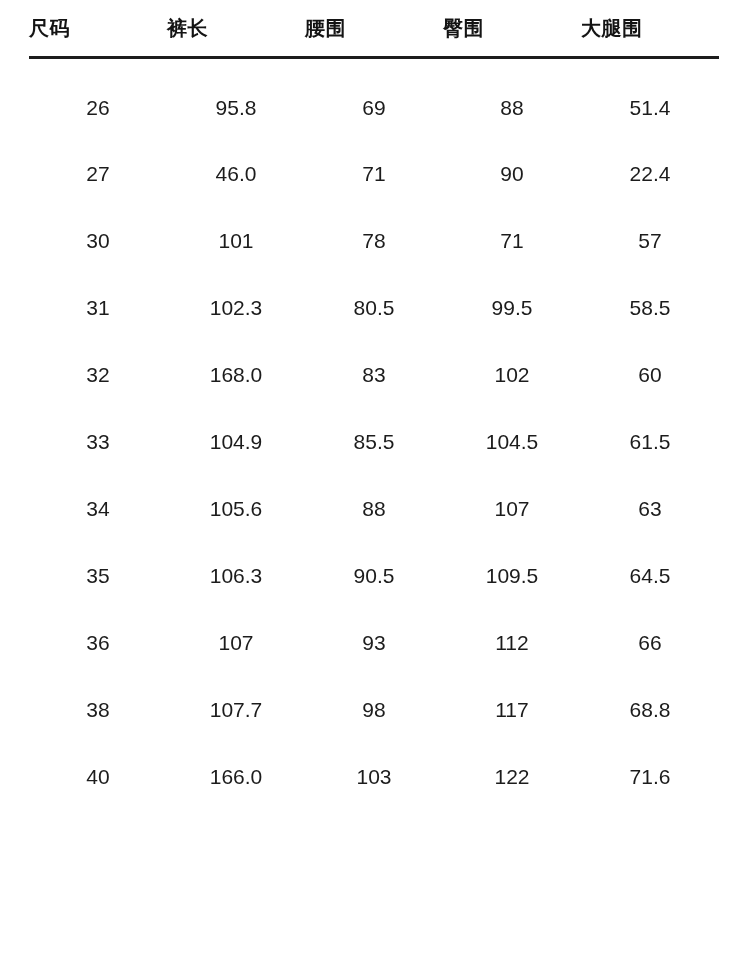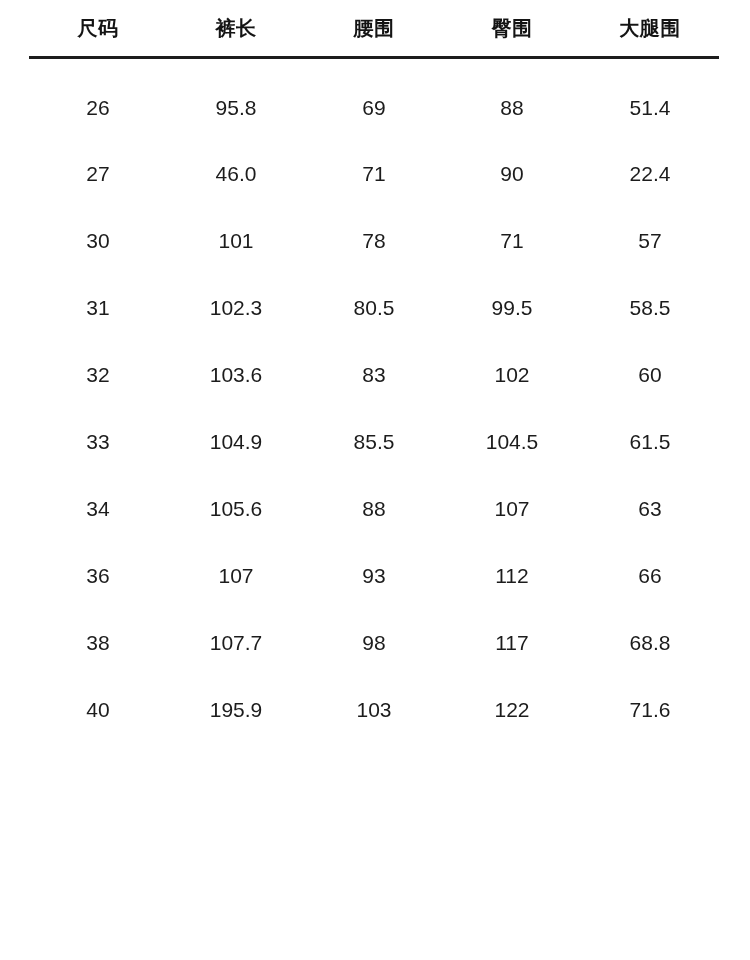--- a/index.html
+++ b/index.html
@@ -32,21 +32,21 @@
 
   
   table.chart-table col { width: 138px; }
   table.chart-table col.lead { width: 29px; }
   table.chart-table col.trail { width: 31px; }
 
   thead th {
     font-size: 20px;
     font-weight: 700;
     color: #141414;
-    text-align: center;
+    text-align: left;
     padding: 0;
     height: 56px;
     vertical-align: middle;
     letter-spacing: 0.5px;
     white-space: nowrap;
   }
 
   
   .rule-row td {
     padding: 0;
@@ -137,21 +137,21 @@
           <td>31</td>
           <td>102.3</td>
           <td>80.5</td>
           <td>99.5</td>
           <td>58.5</td>
           <td></td>
         </tr>
         <tr>
           <td></td>
           <td>32</td>
-          <td>103.6</td>
+          <td>168.0</td>
           <td>83</td>
           <td>102</td>
           <td>60</td>
           <td></td>
         </tr>
         <tr>
           <td></td>
           <td>33</td>
           <td>104.9</td>
           <td>85.5</td>
@@ -163,40 +163,49 @@
           <td></td>
           <td>34</td>
           <td>105.6</td>
           <td>88</td>
           <td>107</td>
           <td>63</td>
           <td></td>
         </tr>
         <tr>
           <td></td>
+          <td>35</td>
+          <td>106.3</td>
+          <td>90.5</td>
+          <td>109.5</td>
+          <td>64.5</td>
+          <td></td>
+        </tr>
+        <tr>
+          <td></td>
           <td>36</td>
           <td>107</td>
           <td>93</td>
           <td>112</td>
           <td>66</td>
           <td></td>
         </tr>
         <tr>
           <td></td>
           <td>38</td>
           <td>107.7</td>
           <td>98</td>
           <td>117</td>
           <td>68.8</td>
           <td></td>
         </tr>
         <tr>
           <td></td>
           <td>40</td>
-          <td>195.9</td>
+          <td>166.0</td>
           <td>103</td>
           <td>122</td>
           <td>71.6</td>
           <td></td>
         </tr>
       </tbody>
   </table>
 </div>
 
 </body></html>

